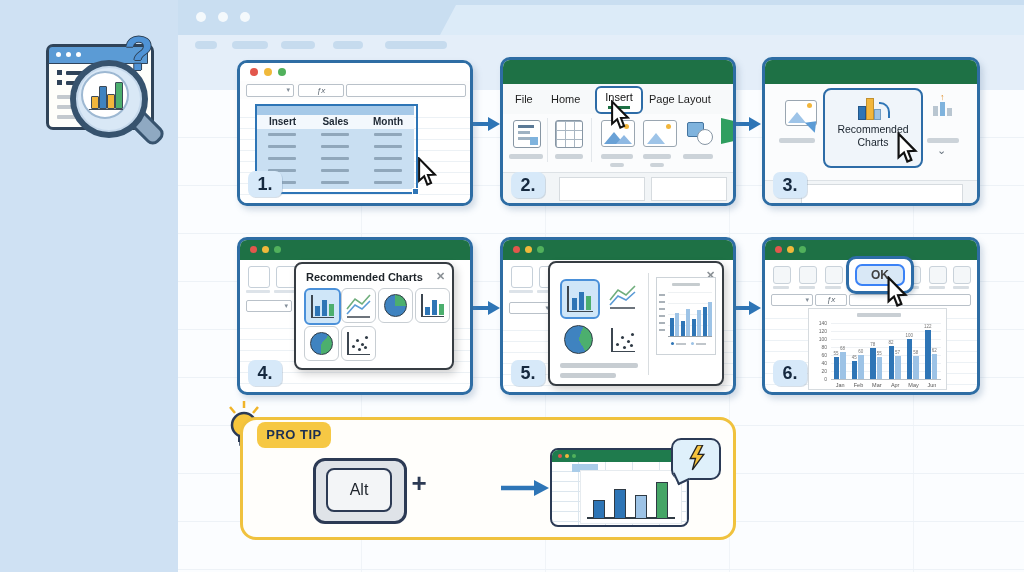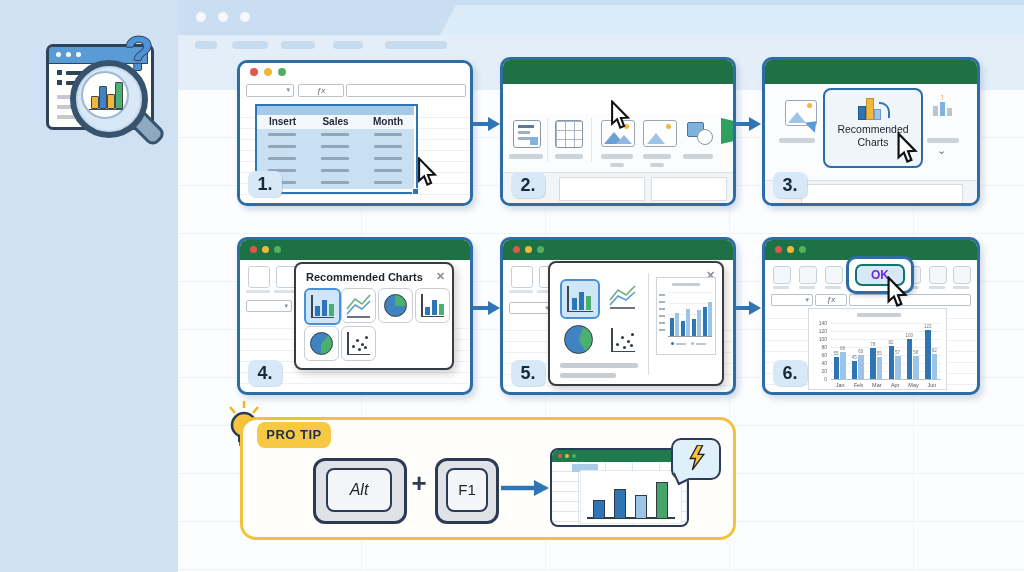--- a/index.html
+++ b/index.html
@@ -177,20 +177,29 @@
       <div class="abs" style="left:172px;top:89px;width:5px;height:5px;background:#2e75b6;border:1px solid #fff;"></div>
       <svg class="abs cursor" style="left:176px;top:58px;" width="22" height="30" viewBox="0 0 12 19">
           <path d="M1 1 L1 15 L4.2 12.2 L6.2 17.5 L8.6 16.5 L6.6 11.4 L11 11.2 Z" fill="#fff" stroke="#111" stroke-width="1.3"></path>
         </svg>
     </div>
     <div class="abs badge" style="left:8px;top:108px;">1.</div>
   </div>
 
   <div class="abs card" style="left:500px;top:57px;width:230px;height:143px;">
     <div class="abs greenbar"></div>
+    <div class="abs" style="left:0;top:24px;width:100%;height:30px;background:#f7f9fa;border-bottom:1px solid #e4e7ea;">
+      <span class="abs tab-label" style="left:12px;top:9px;">File</span>
+      <span class="abs tab-label" style="left:48px;top:9px;">Home</span>
+      <div class="abs insert-box" style="left:92px;top:2px;width:44px;height:24px;">
+        <div style="text-align:center;font-size:11px;color:#111;margin-top:3px;">Insert</div>
+        <div class="abs" style="left:11px;top:18px;width:22px;height:3px;background:#1e7145;"></div>
+      </div>
+      <span class="abs tab-label" style="left:146px;top:9px;">Page Layout</span>
+    </div>
     <div class="abs" style="left:0;top:54px;width:100%;height:58px;background:#fbfcfd;">
       <div class="abs ribicon" style="left:10px;top:6px;width:26px;height:26px;">
         <div class="abs" style="left:4px;top:4px;width:16px;height:3px;background:#5b7a96;"></div>
         <div class="abs" style="left:4px;top:10px;width:12px;height:3px;background:#9fb2c2;"></div>
         <div class="abs" style="left:4px;top:16px;width:14px;height:3px;background:#9fb2c2;"></div>
         <div class="abs" style="right:2px;bottom:2px;width:8px;height:8px;background:#7fb3dd;"></div>
       </div>
       <div class="abs sep" style="left:44px;top:4px;height:44px;"></div>
       <div class="abs ribicon" style="left:52px;top:6px;width:26px;height:26px;background-image:linear-gradient(#a9b6c2 1px,transparent 1px),linear-gradient(90deg,#a9b6c2 1px,transparent 1px);background-size:9px 9px;"></div>
       <div class="abs sep" style="left:88px;top:4px;height:44px;"></div>
@@ -472,44 +481,41 @@
       <div style="position: absolute; left: 86px; top: 46px; width: 16px; height: 3px; background: rgb(216, 222, 227); border-radius: 1px;"></div>
       <div style="position: absolute; left: 112px; top: 26px; width: 16px; height: 16px; border: 1.5px solid rgb(201, 210, 218); border-radius: 3px; background: rgb(244, 247, 249);"></div>
       <div style="position: absolute; left: 112px; top: 46px; width: 16px; height: 3px; background: rgb(216, 222, 227); border-radius: 1px;"></div>
       <div style="position: absolute; left: 138px; top: 26px; width: 16px; height: 16px; border: 1.5px solid rgb(201, 210, 218); border-radius: 3px; background: rgb(244, 247, 249);"></div>
       <div style="position: absolute; left: 138px; top: 46px; width: 16px; height: 3px; background: rgb(216, 222, 227); border-radius: 1px;"></div>
       <div style="position: absolute; left: 164px; top: 26px; width: 16px; height: 16px; border: 1.5px solid rgb(201, 210, 218); border-radius: 3px; background: rgb(244, 247, 249);"></div>
       <div style="position: absolute; left: 164px; top: 46px; width: 16px; height: 3px; background: rgb(216, 222, 227); border-radius: 1px;"></div>
       <div style="position: absolute; left: 188px; top: 26px; width: 16px; height: 16px; border: 1.5px solid rgb(201, 210, 218); border-radius: 3px; background: rgb(244, 247, 249);"></div>
       <div style="position: absolute; left: 188px; top: 46px; width: 16px; height: 3px; background: rgb(216, 222, 227); border-radius: 1px;"></div>
       <div class="abs" style="left:81px;top:16px;width:62px;height:32px;border:3px solid #2d6ca7;border-radius:10px;background:#fff;box-shadow:2px 2px 4px rgba(60,90,120,.25);">
-      <div class="abs" style="left:6px;top:5px;width:46px;height:18px;border:2px solid #0f766e;border-radius:7px;background:#d9e8f6;text-align:center;font-size:12px;font-weight:bold;color:#6d28d9;line-height:18px;">OK</div>
+      <div class="abs" style="left:6px;top:5px;width:46px;height:18px;border:2px solid #3b82f6;border-radius:7px;background:#d9e8f6;text-align:center;font-size:12px;font-weight:bold;color:#404040;line-height:18px;">OK</div>
     </div>
       <svg class="abs cursor" style="left:120px;top:36px;" width="24" height="32" viewBox="0 0 12 19">
         <path d="M1 1 L1 15 L4.2 12.2 L6.2 17.5 L8.6 16.5 L6.6 11.4 L11 11.2 Z" fill="#fff" stroke="#111" stroke-width="1.3"></path>
       </svg>
     </div>
 
   <svg class="abs" style="left:222px;top:399px;" width="44" height="50" viewBox="0 0 44 50">
     <line x1="22" y1="2" x2="22" y2="9" stroke="#f0b429" stroke-width="2.5"></line>
     <line x1="8" y1="8" x2="13" y2="14" stroke="#f0b429" stroke-width="2.5"></line>
     <line x1="36" y1="8" x2="31" y2="14" stroke="#f0b429" stroke-width="2.5"></line>
     <circle cx="22" cy="26" r="12" fill="#f7c53c" stroke="#2b3a55" stroke-width="2.5"></circle>
     <rect x="17" y="38" width="10" height="4" fill="#e8e8e8" stroke="#2b3a55" stroke-width="2"></rect>
     <rect x="18" y="43" width="8" height="3" fill="#e8e8e8" stroke="#2b3a55" stroke-width="1.5"></rect>
   </svg>
   <div class="abs tipbox" style="left:240px;top:417px;width:490px;height:117px;">
     <div class="abs tipbadge" style="left:14px;top:2px;width:74px;height:26px;">PRO TIP</div>
     <div class="abs keyouter" style="left:70px;top:38px;width:88px;height:60px;">
-      <div class="abs keyface" style="left:10px;top:7px;width:62px;height:40px;font-size:16px;color:#1d232b;line-height:40px;font-style:italic;">Alt</div>
+      <div class="abs keyface" style="left:10px;top:7px;width:62px;height:40px;font-size:16px;color:#1d232b;line-height:40px;">Alt</div>
     </div>
     <div class="abs" style="left:164px;top:48px;width:24px;text-align:center;font-size:26px;font-weight:bold;color:#2c3a54;">+</div>
-    <div class="abs keyouter" style="left:192px;top:38px;width:58px;height:60px;">
-      <div class="abs keyface" style="left:8px;top:7px;width:38px;height:40px;font-size:15px;color:#1d232b;line-height:40px;">F1</div>
-    </div>
     <svg class="abs" style="left:258px;top:58px;" width="48" height="20">
         <line x1="0" y1="10" x2="34" y2="10" stroke="#2e75b6" stroke-width="4.5"></line>
         <polygon points="33,2 48,10 33,18" fill="#2e75b6"></polygon>
       </svg>
     <div class="abs miniwin" style="left:307px;top:28px;width:135px;height:75px;">
       <div class="abs" style="left:0;top:0;width:100%;height:12px;background:#1f7b4d;">
         <div class="abs" style="left:6px;top:4px;width:4px;height:4px;border-radius:50%;background:#e2574c;"></div>
         <div class="abs" style="left:13px;top:4px;width:4px;height:4px;border-radius:50%;background:#f0b93b;"></div>
         <div class="abs" style="left:20px;top:4px;width:4px;height:4px;border-radius:50%;background:#51b15c;"></div>
       </div>

